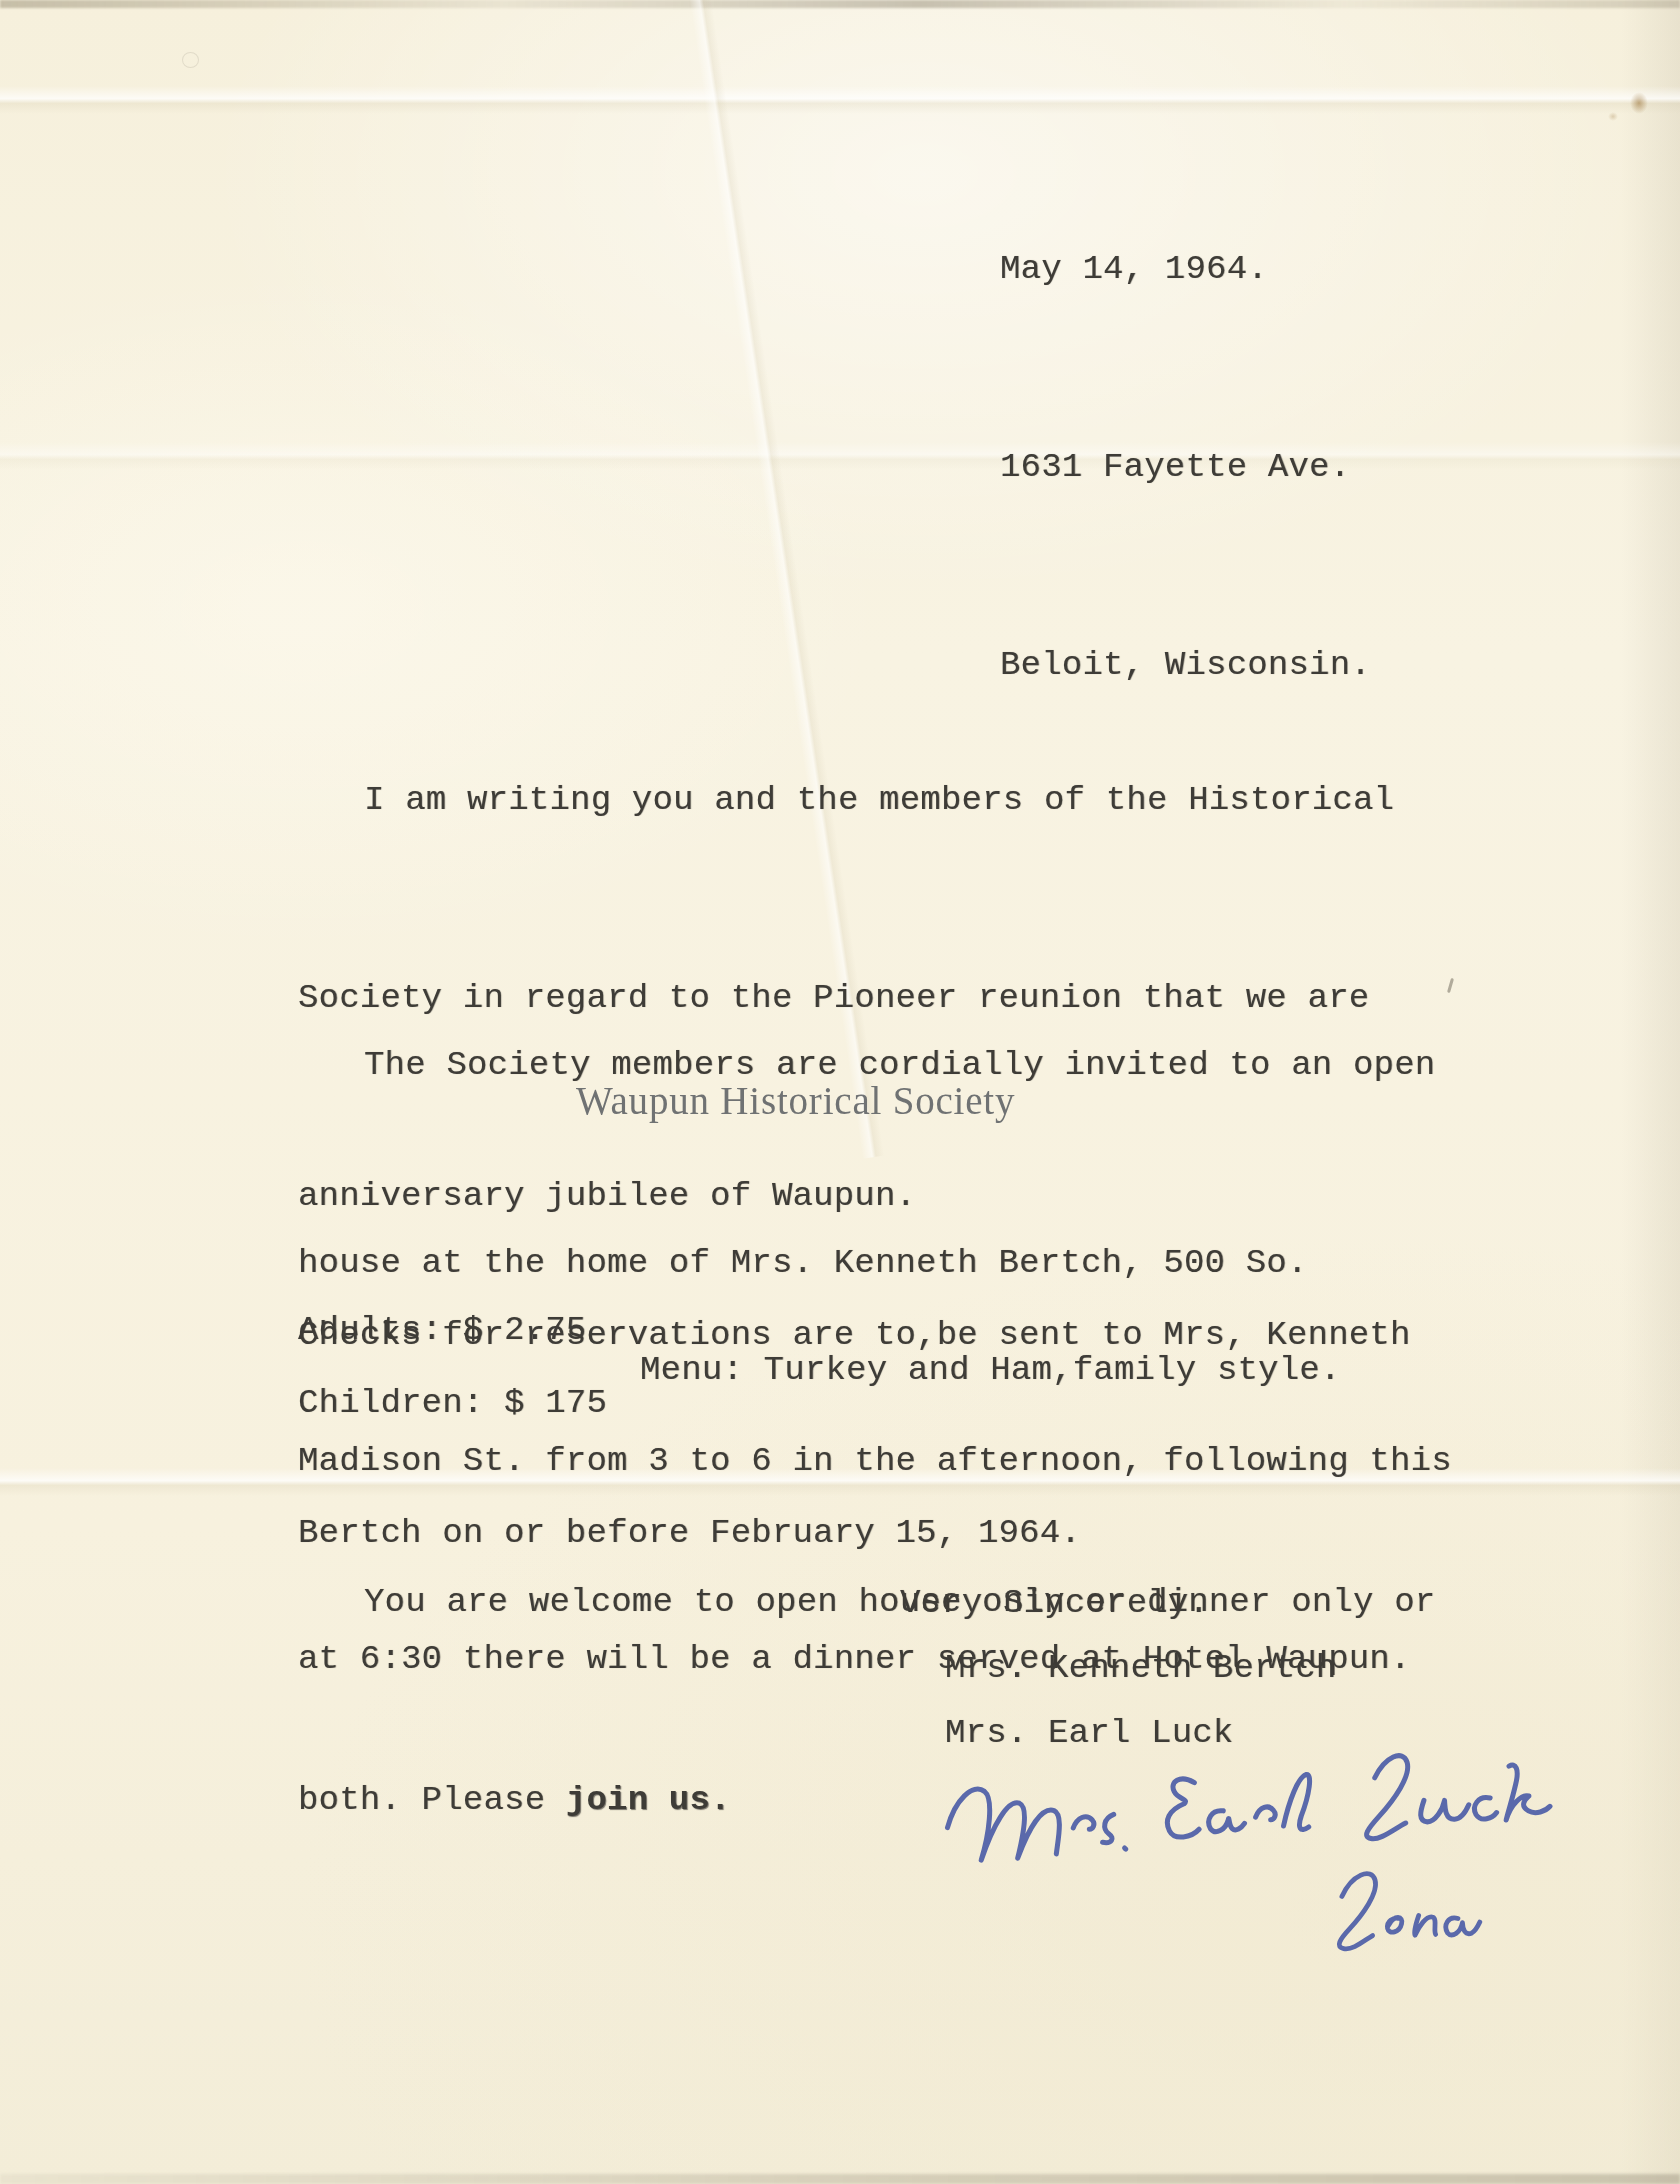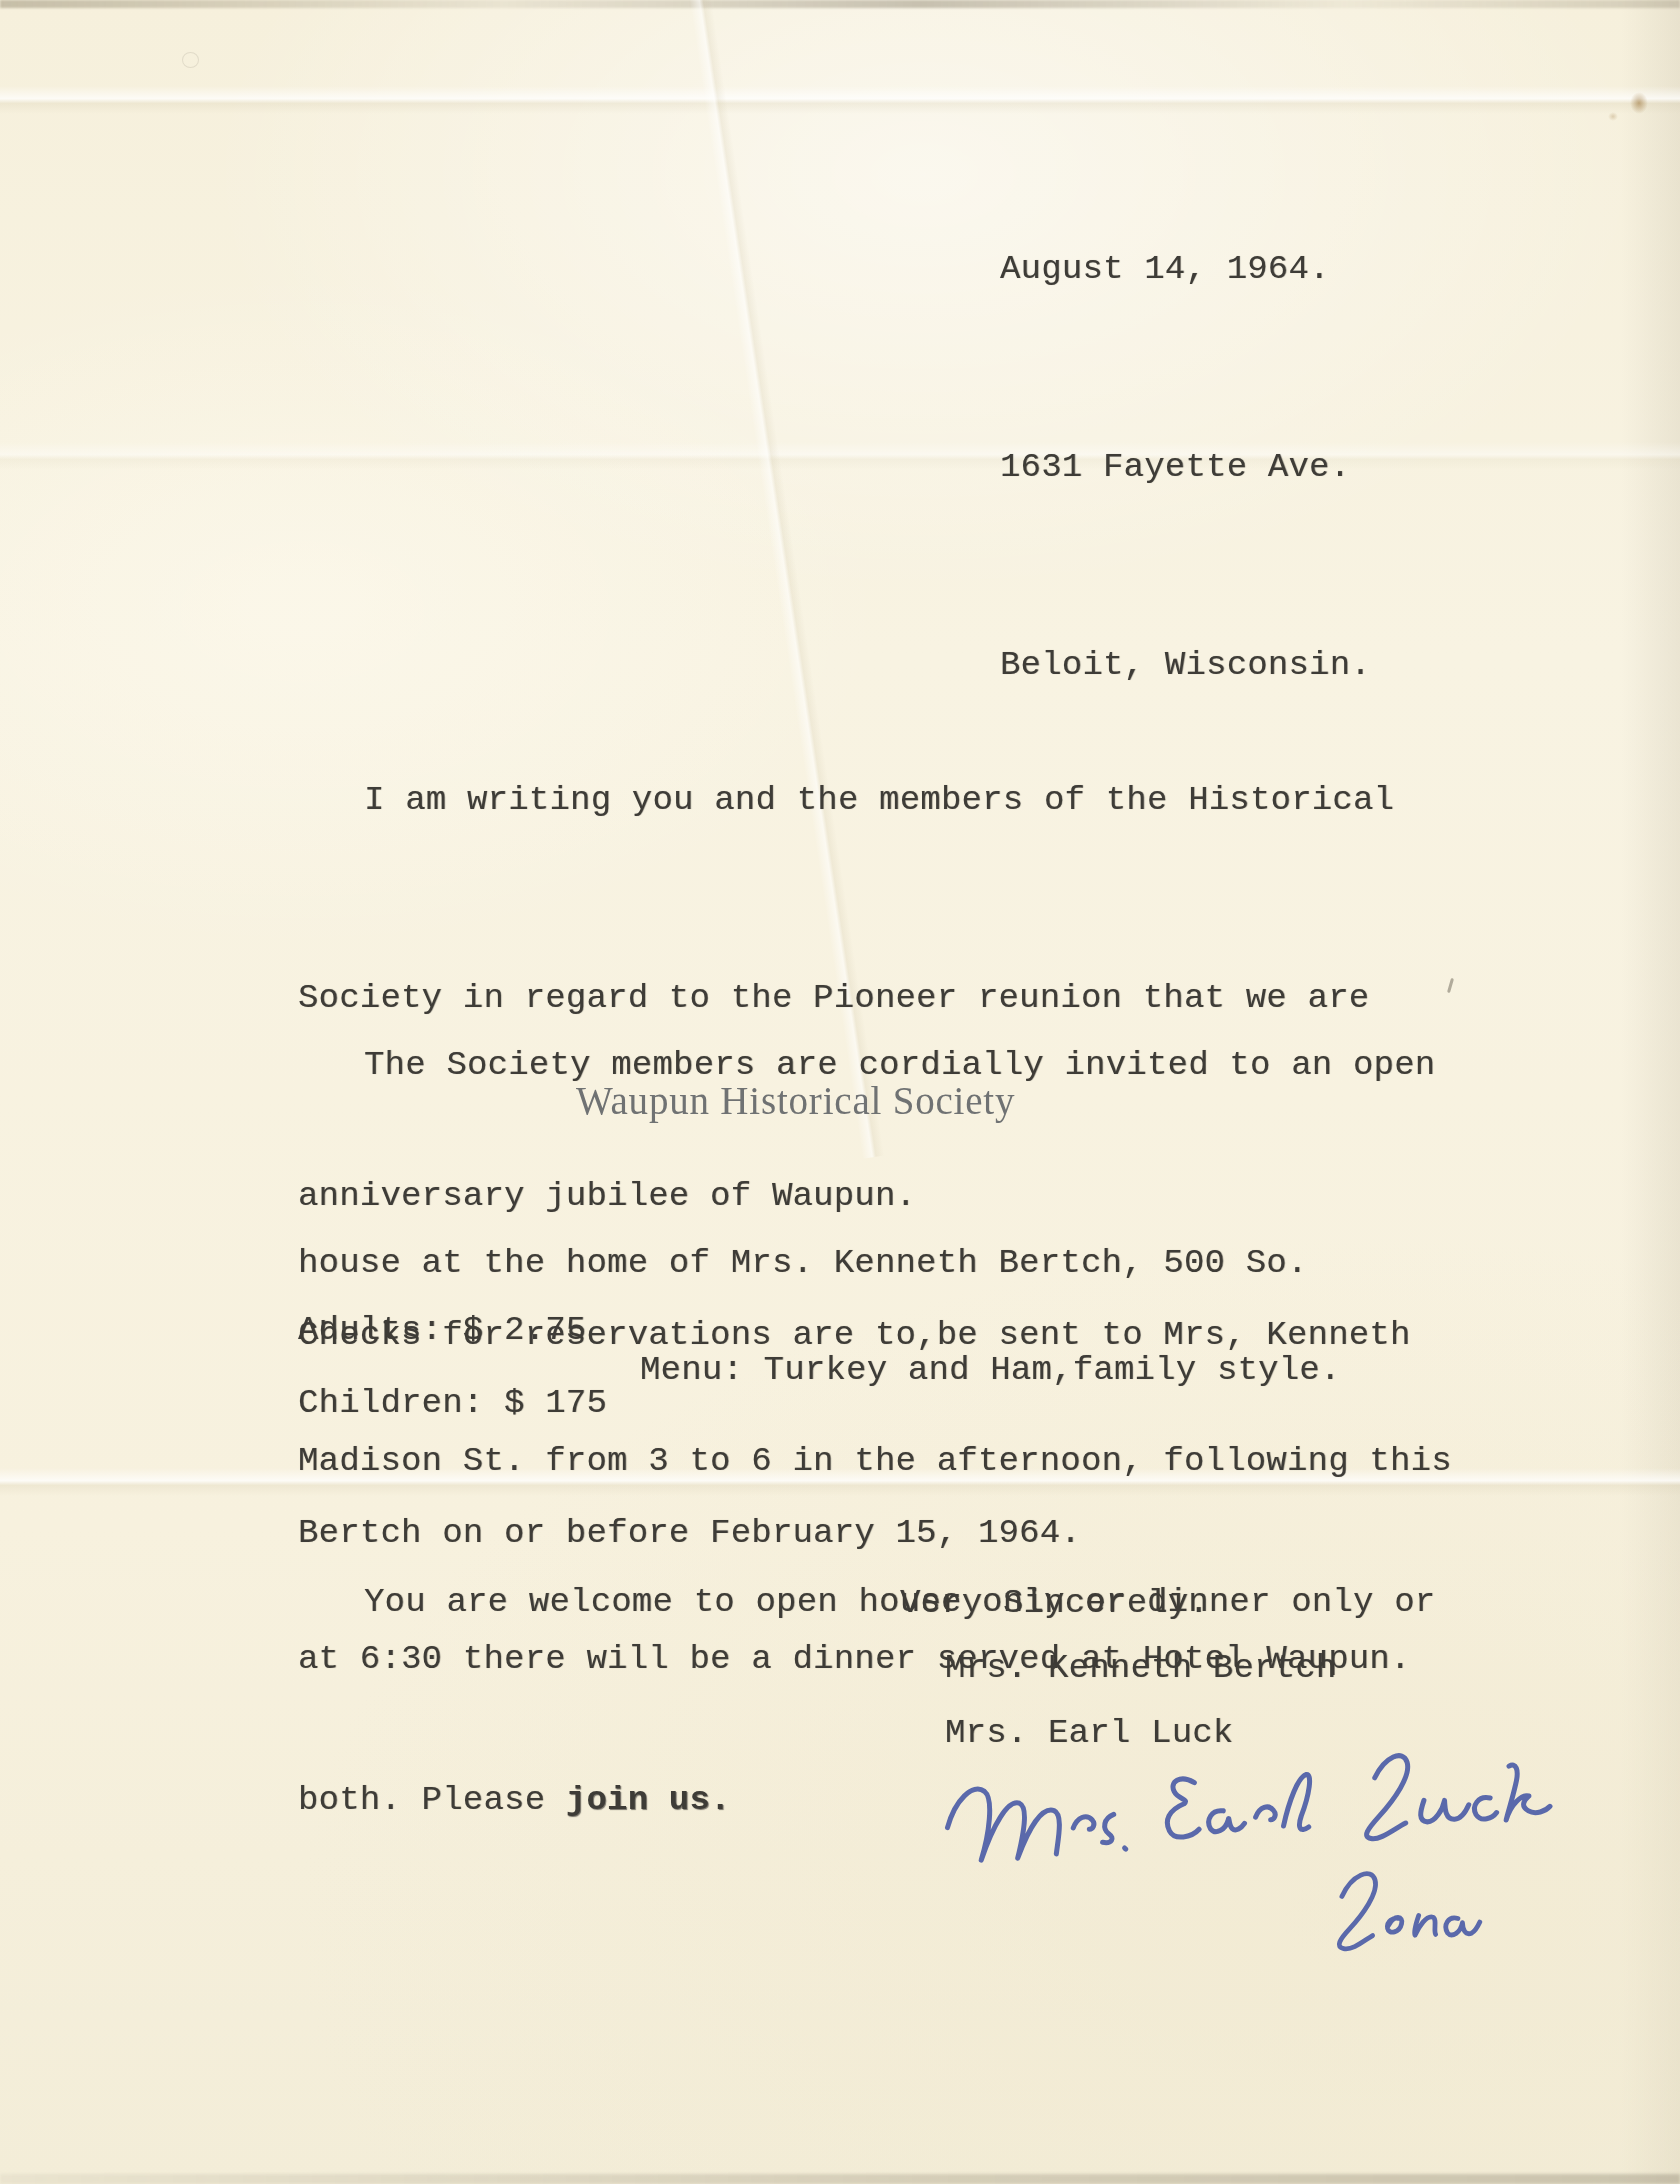--- a/index.html
+++ b/index.html
@@ -52,21 +52,21 @@
   <div class="crease-h" style="top:86px;"></div>
   <div class="crease-h" style="top:442px;opacity:0.55;"></div>
   <div class="crease-h" style="top:1468px;"></div>
   <div class="crease-v"></div>
   <div class="stain1"></div>
   <div class="stain2"></div>
   <div class="ringmark"></div>
   <div class="inktick"></div>
 
   <div class="tline" style="left:1000px;top:104px;">
-    <div>August 14, 1964.</div>
+    <div>May 14, 1964.</div>
     <div>1631 Fayette Ave.</div>
     <div>Beloit, Wisconsin.</div>
   </div>
 
 
   <div class="tline" style="left:298px;top:635px;">
     <div class="indent">I am writing you and the members of the Historical</div>
     <div>Society in regard to the Pioneer reunion that we are</div>
     <div>anniversary jubilee of Waupun.</div>
   </div>

